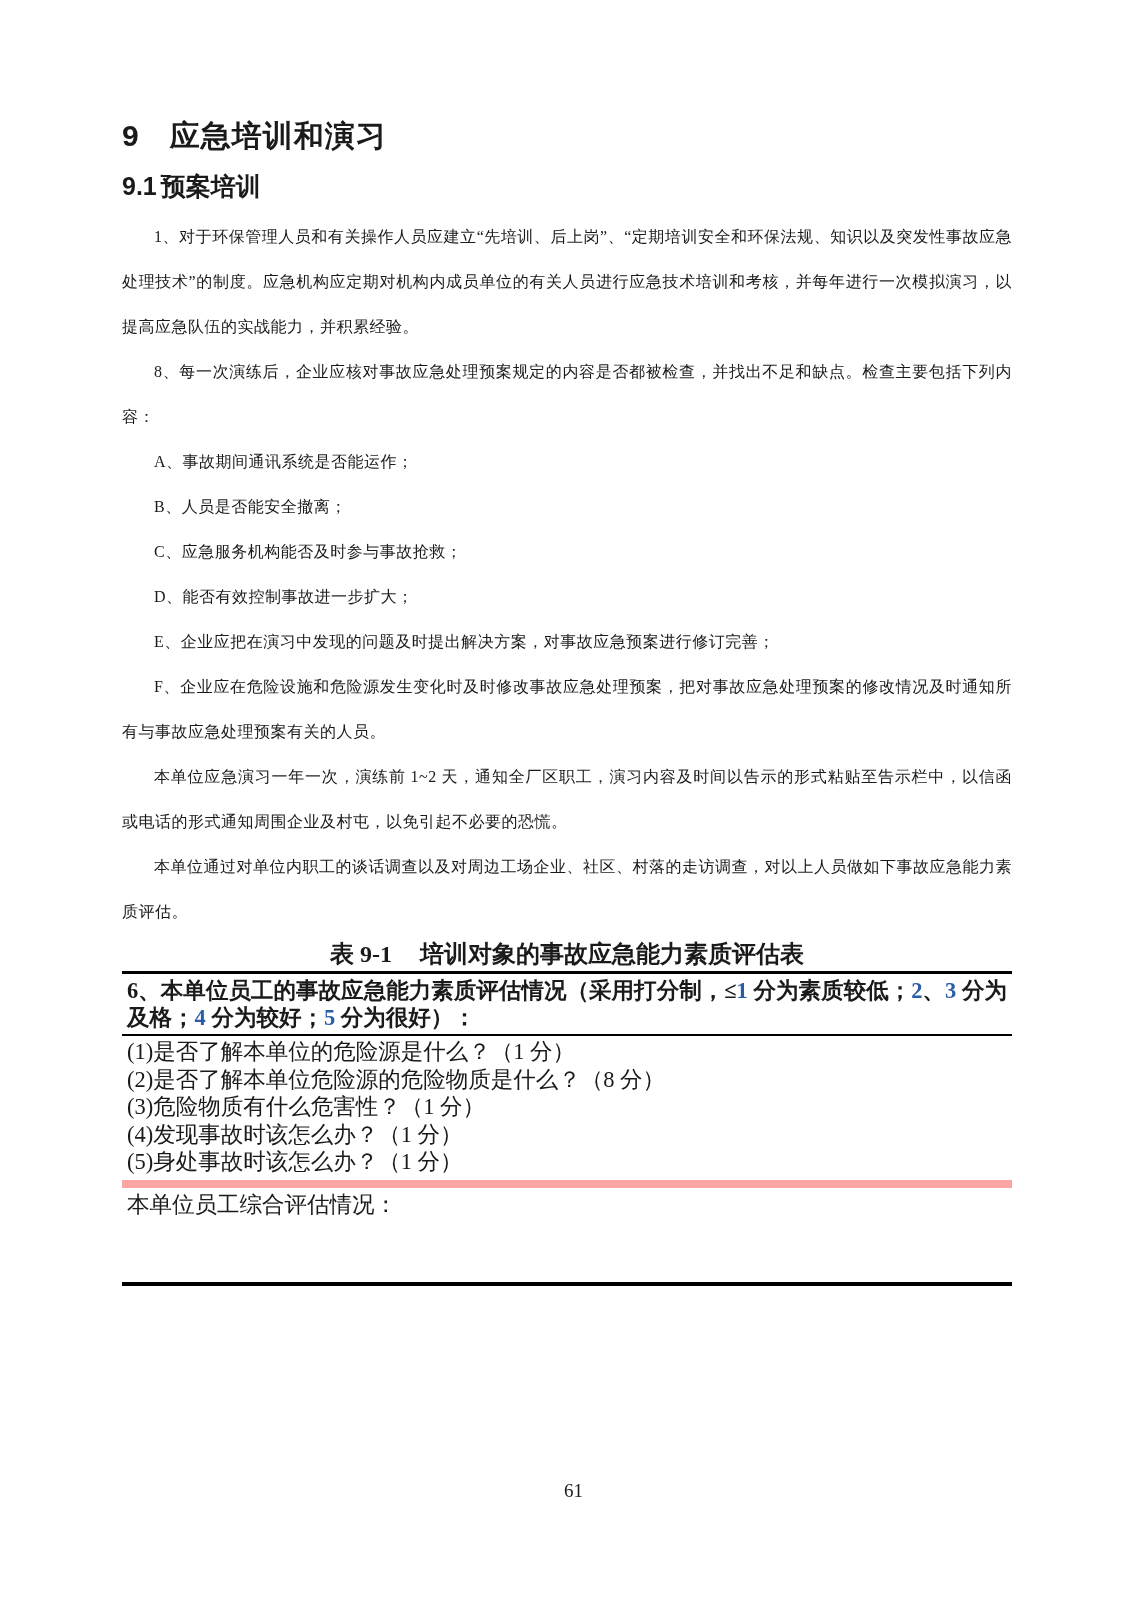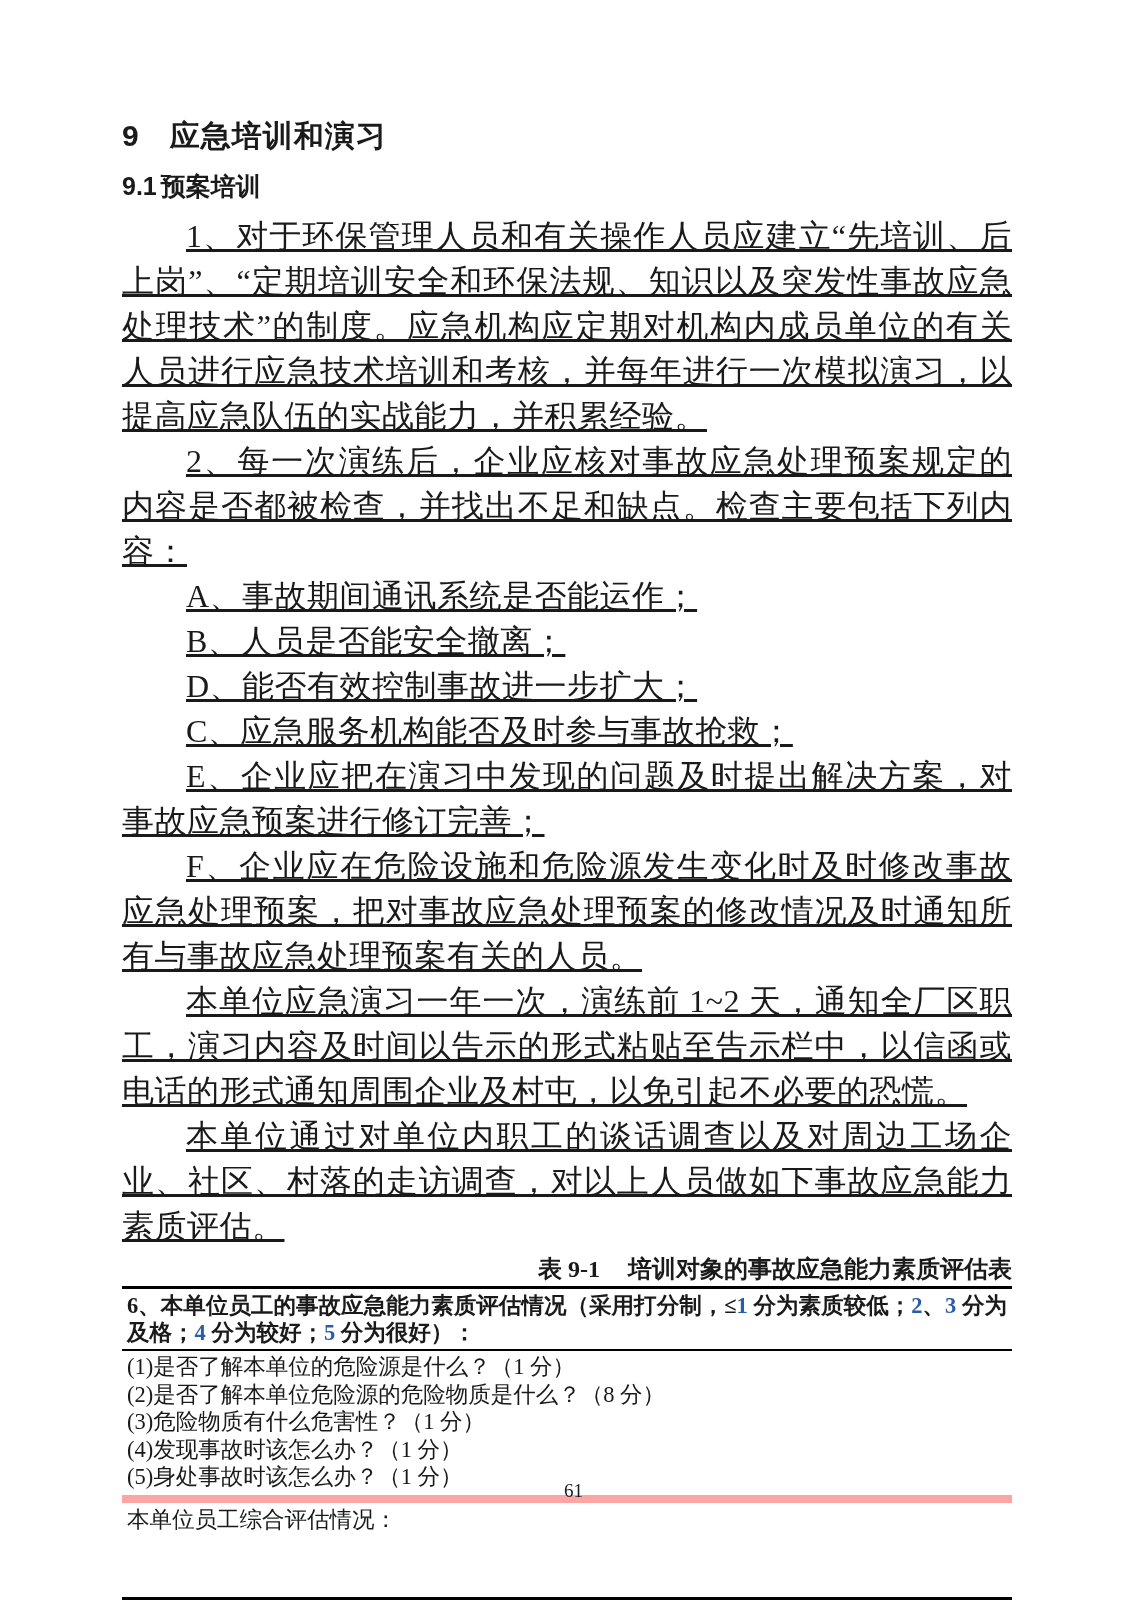--- a/index.html
+++ b/index.html
@@ -32,30 +32,29 @@
   .h2 {
     font-family: "Liberation Sans", "DejaVu Sans", sans-serif;
     font-weight: bold;
     font-size: 25px;
     line-height: 32px;
     margin-bottom: 12px;
   }
   .h2 .h-num { margin-right: 4px; }
   .body-text { width: 890px; }
   .para {
-    font-size: 32px;
+    font-size: 16px;
     line-height: 45px;
     text-align: justify;
     text-indent: 2em;
     letter-spacing: 0.5px;
-    text-decoration: underline;
   }
   .table-caption {
     margin-top: 4px;
-    text-align: right;
+    text-align: center;
     font-weight: bold;
     font-size: 24px;
     line-height: 33px;
   }
   .table-caption .cap-label { margin-right: 28px; }
   .doc-table {
     width: 100%;
     border-collapse: collapse;
     border-top: 3px solid #000;
     border-bottom: 4px solid #000;
@@ -101,25 +100,25 @@
     <div class="h1">
       <span class="h-num">9</span><span>应急培训和演习</span>
     </div>
 
     <div class="h2">
       <span class="h-num">9.1</span><span>预案培训</span>
     </div>
 
     <div class="body-text">
       <div class="para">1、对于环保管理人员和有关操作人员应建立“先培训、后上岗”、“定期培训安全和环保法规、知识以及突发性事故应急处理技术”的制度。应急机构应定期对机构内成员单位的有关人员进行应急技术培训和考核，并每年进行一次模拟演习，以提高应急队伍的实战能力，并积累经验。</div>
-      <div class="para">2、每一次演练后，企业应核对事故应急处理预案规定的内容是否都被检查，并找出不足和缺点。检查主要包括下列内容：</div>
+      <div class="para">8、每一次演练后，企业应核对事故应急处理预案规定的内容是否都被检查，并找出不足和缺点。检查主要包括下列内容：</div>
       <div class="para">A、事故期间通讯系统是否能运作；</div>
       <div class="para">B、人员是否能安全撤离；</div>
+      <div class="para">C、应急服务机构能否及时参与事故抢救；</div>
       <div class="para">D、能否有效控制事故进一步扩大；</div>
-      <div class="para">C、应急服务机构能否及时参与事故抢救；</div>
       <div class="para">E、企业应把在演习中发现的问题及时提出解决方案，对事故应急预案进行修订完善；</div>
       <div class="para">F、企业应在危险设施和危险源发生变化时及时修改事故应急处理预案，把对事故应急处理预案的修改情况及时通知所有与事故应急处理预案有关的人员。</div>
       <div class="para">本单位应急演习一年一次，演练前 1~2 天，通知全厂区职工，演习内容及时间以告示的形式粘贴至告示栏中，以信函或电话的形式通知周围企业及村屯，以免引起不必要的恐慌。</div>
       <div class="para">本单位通过对单位内职工的谈话调查以及对周边工场企业、社区、村落的走访调查，对以上人员做如下事故应急能力素质评估。</div>
     </div>
 
     <div class="table-caption">
       <span class="cap-label">表 9-1</span><span>培训对象的事故应急能力素质评估表</span>
     </div>
 

